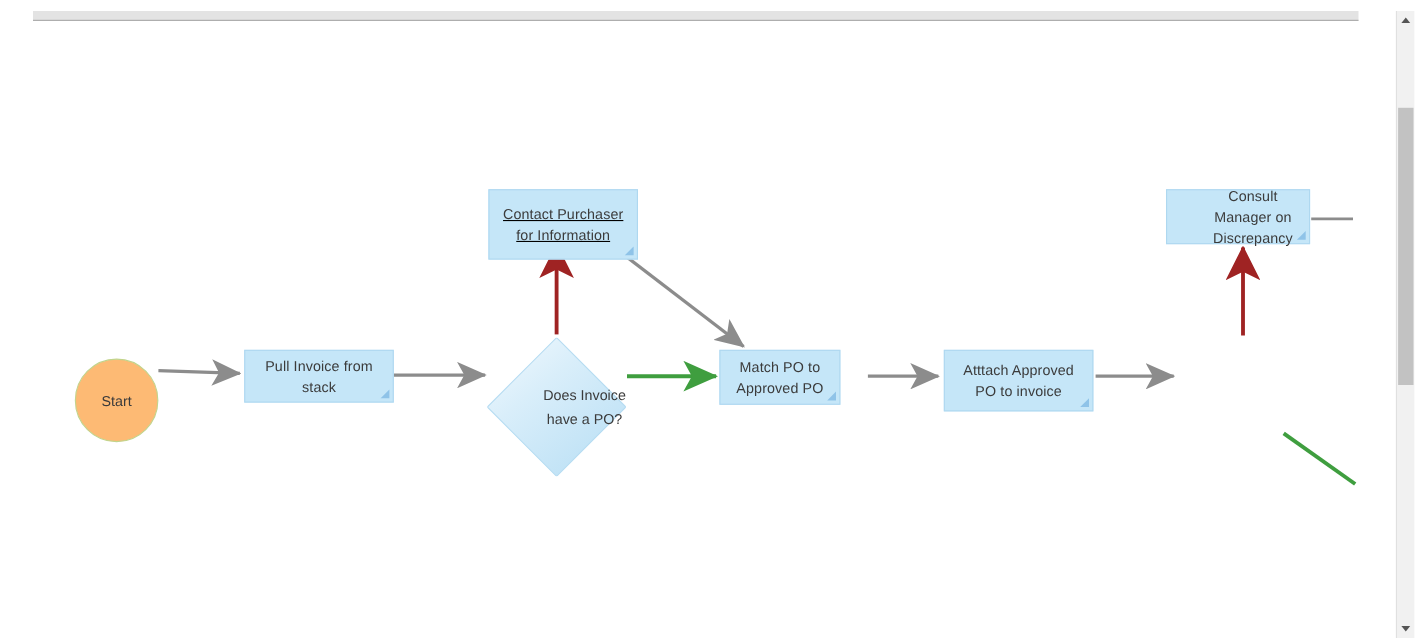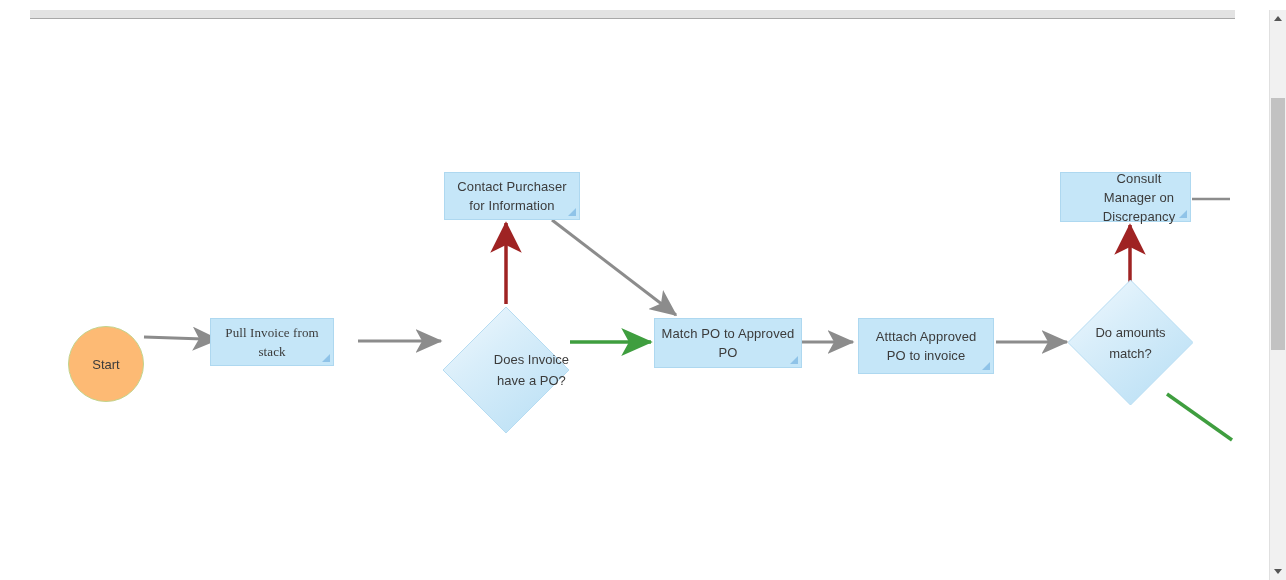--- a/index.html
+++ b/index.html
@@ -216,21 +216,21 @@
 
     <g>
       <line x1="1167" y1="374" x2="1232" y2="420" stroke="#3f9e3f" stroke-width="3.5"></line>
     </g>
   </svg>
 
   <div class="node terminator" style="left:68px; top:306px; width:76px; height:76px;">
     <span class="label">Start</span>
   </div>
 
-  <div class="node process" style="left:210px; top:298px; width:124px; height:48px;font-family:Liberation Serif, serif;">
+  <div class="node process" style="left:222px; top:298px; width:136px; height:48px;">
     <span class="label">Pull Invoice from stack</span>
     <span class="grip"></span>
   </div>
 
   <div class="node decision" style="left:443px; top:287px; width:126px; height:126px;justify-content:flex-end;">
     <svg class="dmd" viewBox="0 0 126 126" preserveAspectRatio="none" xmlns="http://www.w3.org/2000/svg">
       <defs>
         <linearGradient id="dg1" x1="0" y1="0" x2="0.8" y2="1">
           <stop offset="0%" stop-color="#f2f9fe"></stop>
           <stop offset="40%" stop-color="#d9eefa"></stop>
@@ -238,51 +238,35 @@
         </linearGradient>
       </defs>
       <polygon points="63,0 126,63 63,126 0,63" fill="url(#dg1)" stroke="#b6dcf2" stroke-width="1"></polygon>
     </svg>
     <div class="label">
       <div>Does Invoice</div>
       <div>have a PO?</div>
     </div>
   </div>
 
-  <div class="node process" style="left:444px; top:152px; width:136px; height:48px;">
+  <div class="node process" style="left:444px; top:152px; width:136px; height:64px;text-decoration:underline;">
     <span class="label">Contact Purchaser for Information</span>
     <span class="grip"></span>
   </div>
 
-  <div class="node process" style="left:654px; top:298px; width:148px; height:50px;">
+  <div class="node process" style="left:654px; top:298px; width:110px; height:50px;">
     <span class="label">Match PO to Approved PO</span>
     <span class="grip"></span>
   </div>
 
   <div class="node process" style="left:858px; top:298px; width:136px; height:56px;">
     <span class="label">Atttach Approved PO to invoice</span>
     <span class="grip"></span>
   </div>
 
-  <div class="node decision" style="left:1068px; top:260px; width:125px; height:125px;">
-    <svg class="dmd" viewBox="0 0 125 125" preserveAspectRatio="none" xmlns="http://www.w3.org/2000/svg">
-      <defs>
-        <linearGradient id="dg2" x1="0" y1="0" x2="0.8" y2="1">
-          <stop offset="0%" stop-color="#f2f9fe"></stop>
-          <stop offset="40%" stop-color="#d9eefa"></stop>
-          <stop offset="100%" stop-color="#bbe0f5"></stop>
-        </linearGradient>
-      </defs>
-      <polygon points="62.5,0 125,62.5 62.5,125 0,62.5" fill="url(#dg2)" stroke="#b6dcf2" stroke-width="1"></polygon>
-    </svg>
-    <div class="label">
-      <div>Do amounts</div>
-      <div>match?</div>
-    </div>
-  </div>
 
   <div class="node process" style="left:1060px; top:152px; width:131px; height:50px;padding-left:27px;">
     <span class="label">Consult Manager on Discrepancy</span>
     <span class="grip"></span>
   </div>
 
 </div>
 
 <div id="vscroll">
   <div class="sb-btn up">

